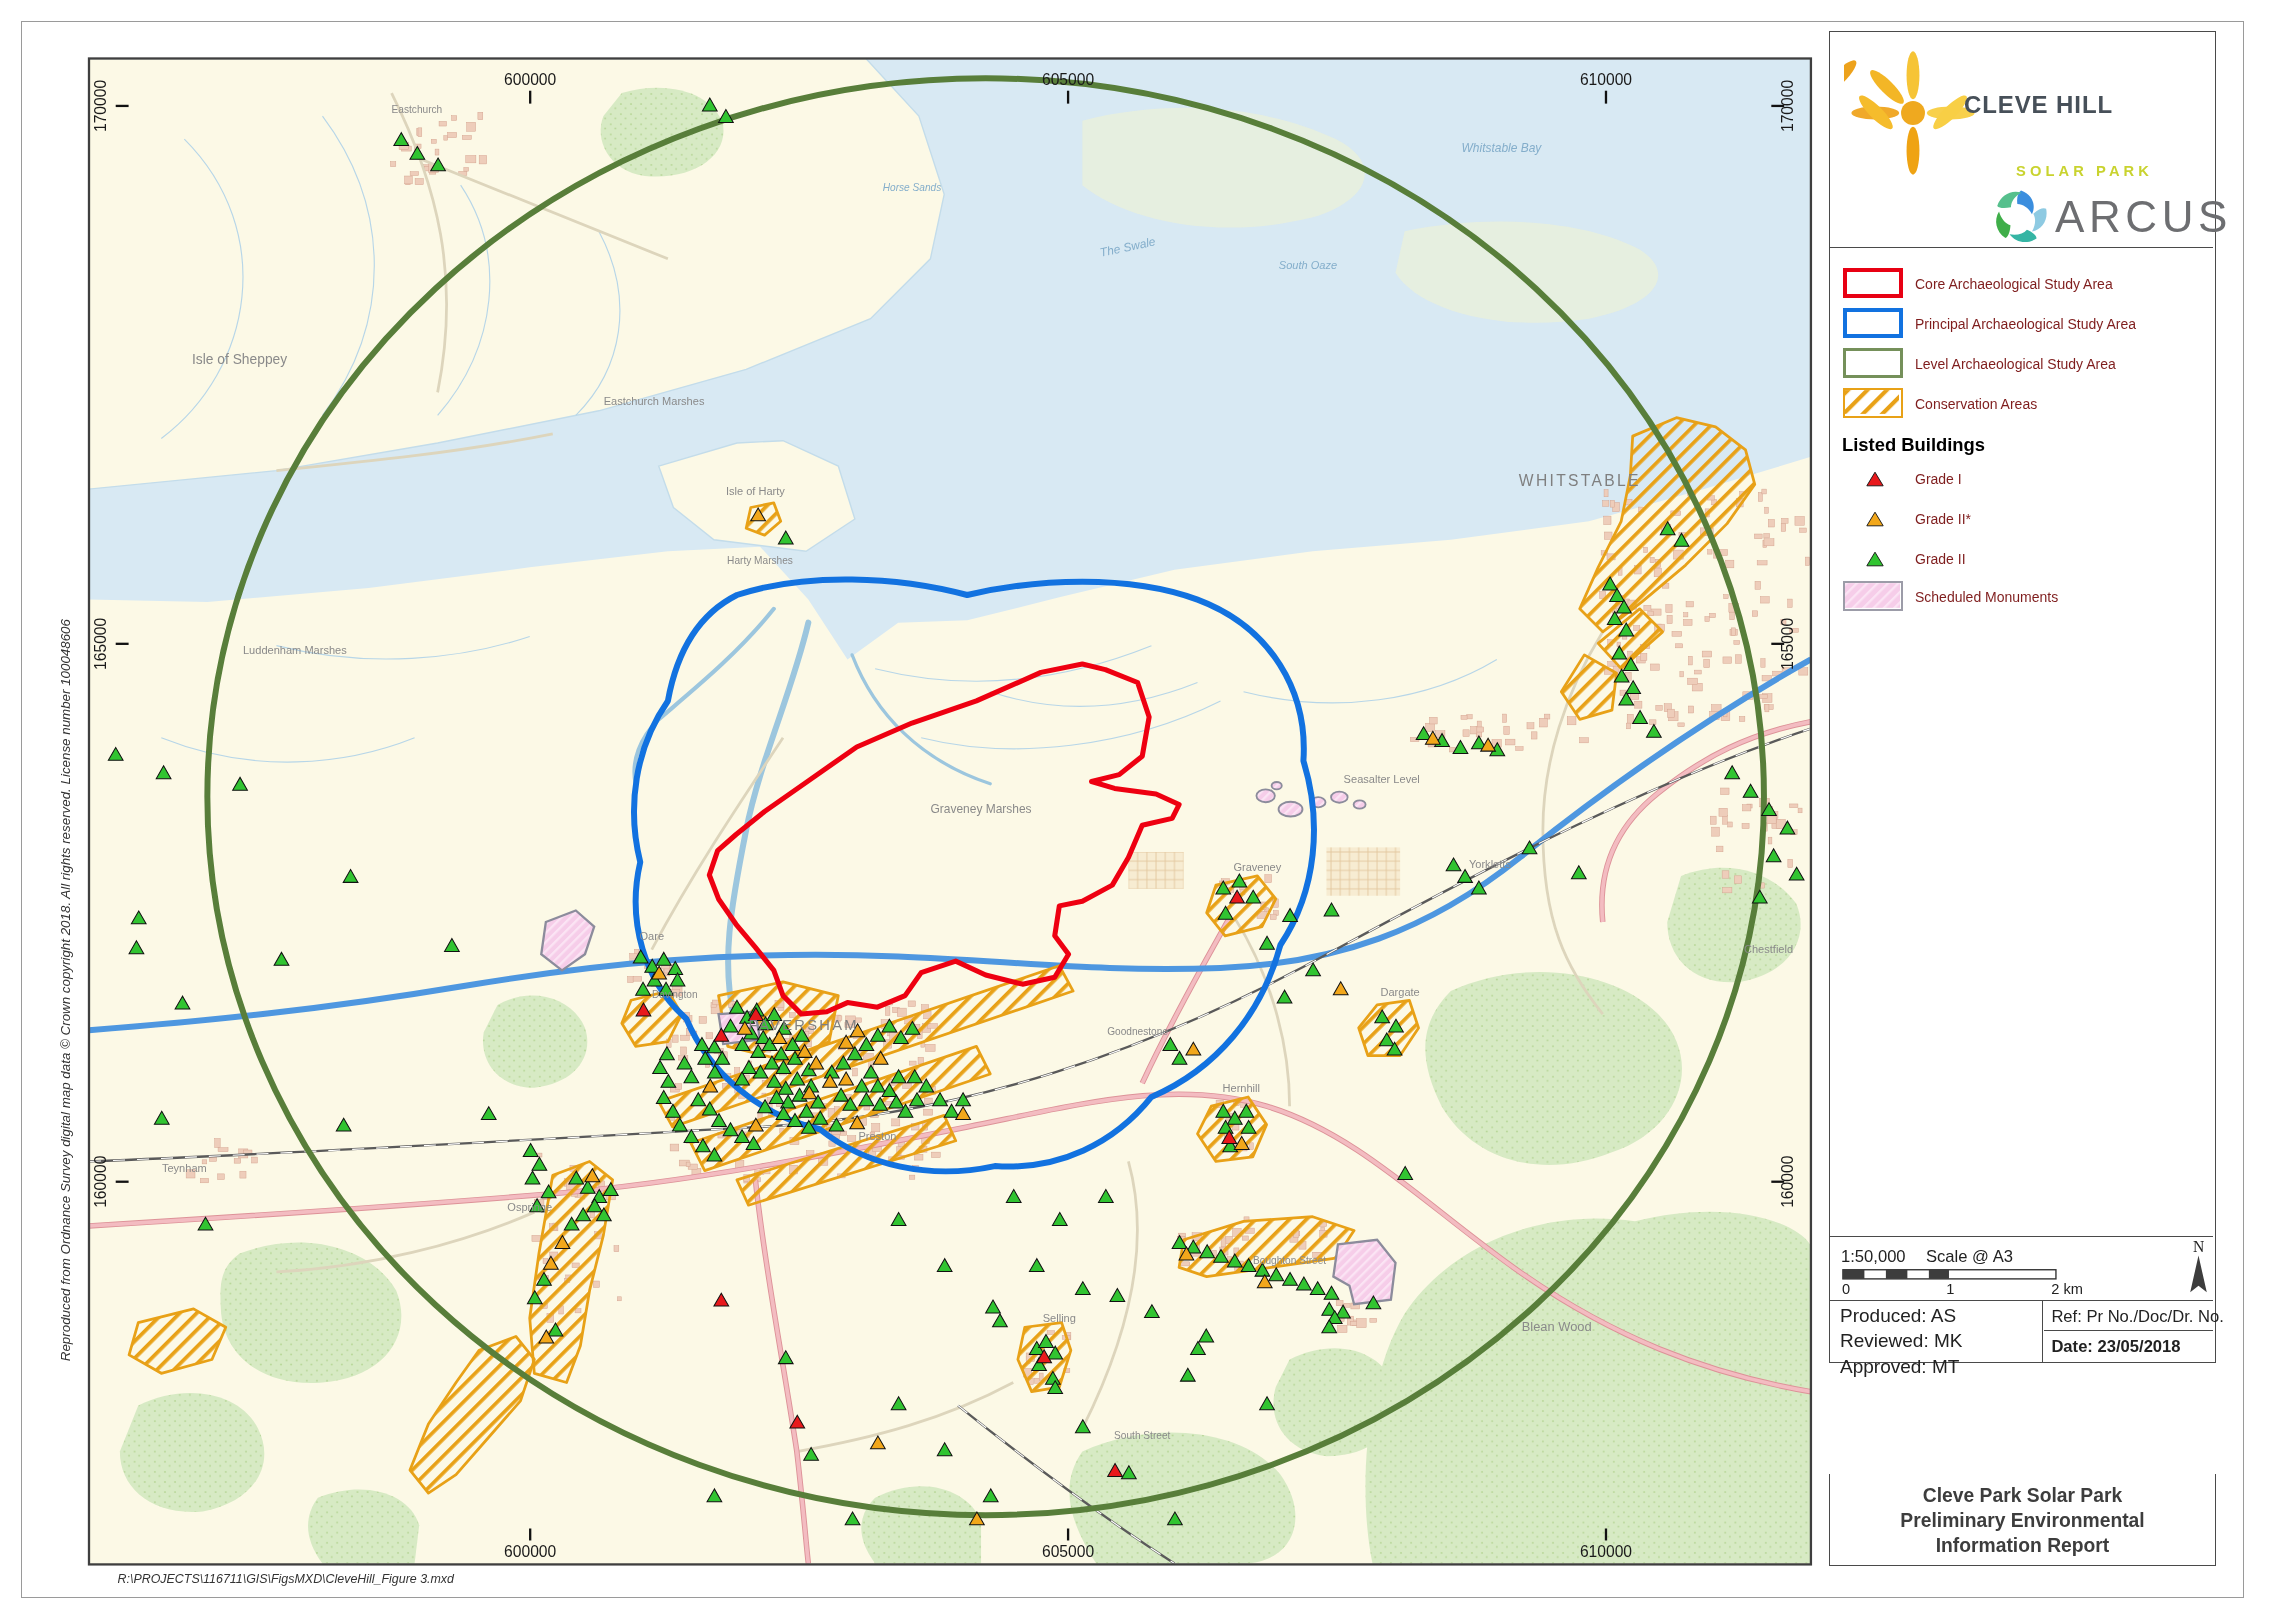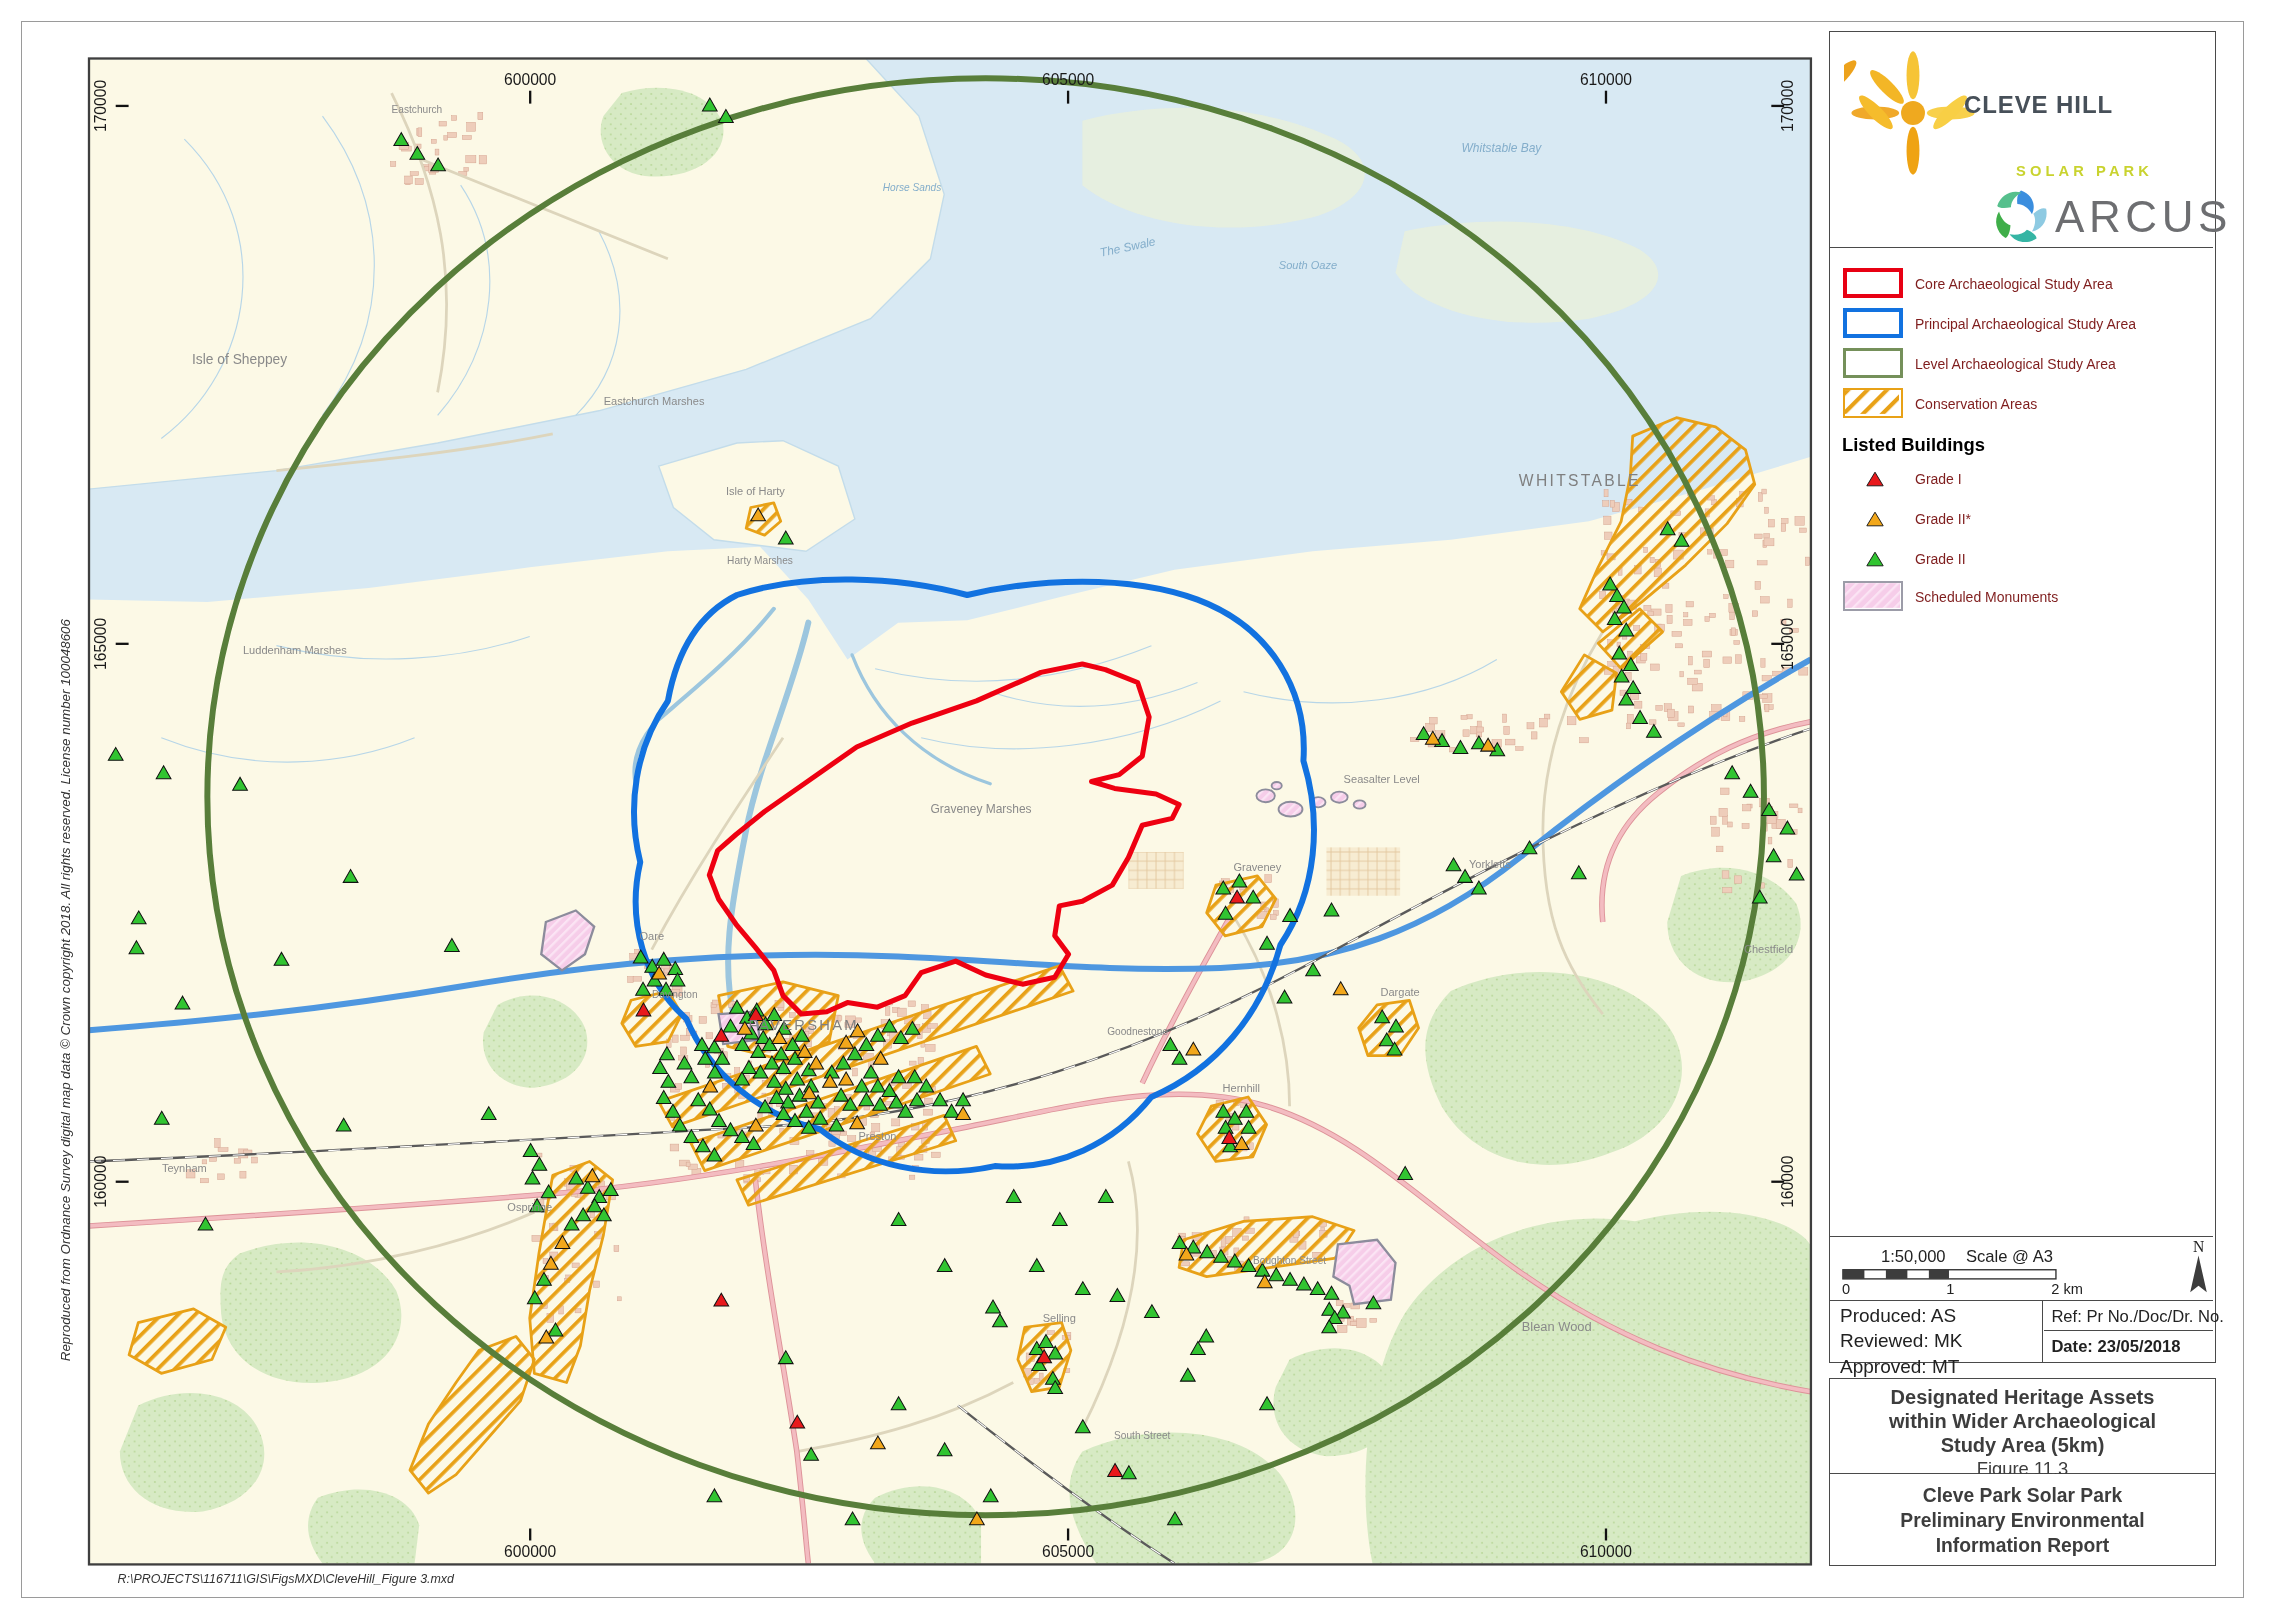--- a/index.html
+++ b/index.html
@@ -19,21 +19,21 @@
   .sw-core{border:4.1px solid #e80013;}
   .sw-principal{border:4.1px solid #1272e0;}
   .sw-wider{border:3.7px solid #75905a;}
   .sw-cons{border:2.8px solid #e8a117;}
   .sw-mon{border:2.3px solid #9c9cA8;}
   .lg-label{position:absolute;left:85px;top:50%;transform:translateY(-50%);font-size:14px;color:#7f1d1d;white-space:nowrap;}
   .lg-header{position:absolute;left:12px;font-size:18.4px;font-weight:bold;color:#000;}
   .lg-tri{position:absolute;left:35px;top:50%;transform:translateY(-50%);}
   
   #scale-sec{position:absolute;left:0;top:1204px;width:383px;height:63px;border-top:1.4px solid #4a4a4a;box-sizing:border-box;}
-  .scale-txt{position:absolute;top:10px;font-size:16.6px;color:#222;margin-left:40px;}
+  .scale-txt{position:absolute;top:10px;font-size:16.6px;color:#222;}
   #info-sec{position:absolute;left:0;top:1268px;width:383px;height:61px;border-top:1.4px solid #4a4a4a;box-sizing:border-box;}
   #info-left{position:absolute;left:0;top:0;width:213px;height:61px;border-right:1.4px solid #4a4a4a;box-sizing:border-box;}
   #info-left div{margin:3.7px 0 0 10px;font-size:19px;color:#222;}
   #info-right-top{position:absolute;left:214px;top:0;width:169px;height:30px;border-bottom:1.4px solid #4a4a4a;box-sizing:border-box;}
   #info-right-bot{position:absolute;left:214px;top:30px;width:169px;height:31px;font-weight:bold;}
   .iright{font-size:16.6px;color:#222;margin:5.5px 0 0 7.4px;white-space:nowrap;}
   #title-box{position:absolute;left:1829px;top:1378px;width:387px;height:96px;background:#fff;border:1.8px solid #4a4a4a;box-sizing:border-box;text-align:center;}
   #title-box .t1{font-size:20px;font-weight:bold;color:#3d3d3d;line-height:24px;}
   #title-box .t2{font-size:18.4px;color:#3d3d3d;line-height:23px;}
   #report-box{position:absolute;left:1829px;top:1474px;width:387px;height:92px;background:#fff;border:1.8px solid #4a4a4a;border-top:none;box-sizing:border-box;text-align:center;}
@@ -1086,27 +1086,20 @@
       </div>
       <div id="info-right-top">
         <div class="iright">Ref: Pr No./Doc/Dr. No.</div>
       </div>
       <div id="info-right-bot">
         <div class="iright">Date: 23/05/2018</div>
       </div>
     </div>
   </div>
 
-  <div id="title-box">
-    <div class="pad"></div>
-    <div class="t1">Designated Heritage Assets</div>
-    <div class="t1">within Wider Archaeological</div>
-    <div class="t1">Study Area (5km)</div>
-    <div class="t2">Figure 11.3</div>
-  </div>
   <div id="report-box">
     <div class="pad"></div>
     <div class="t1">Cleve Park Solar Park</div>
     <div class="t1">Preliminary Environmental</div>
     <div class="t1">Information Report</div>
   </div>
 </div>
 
 
 </body></html>

